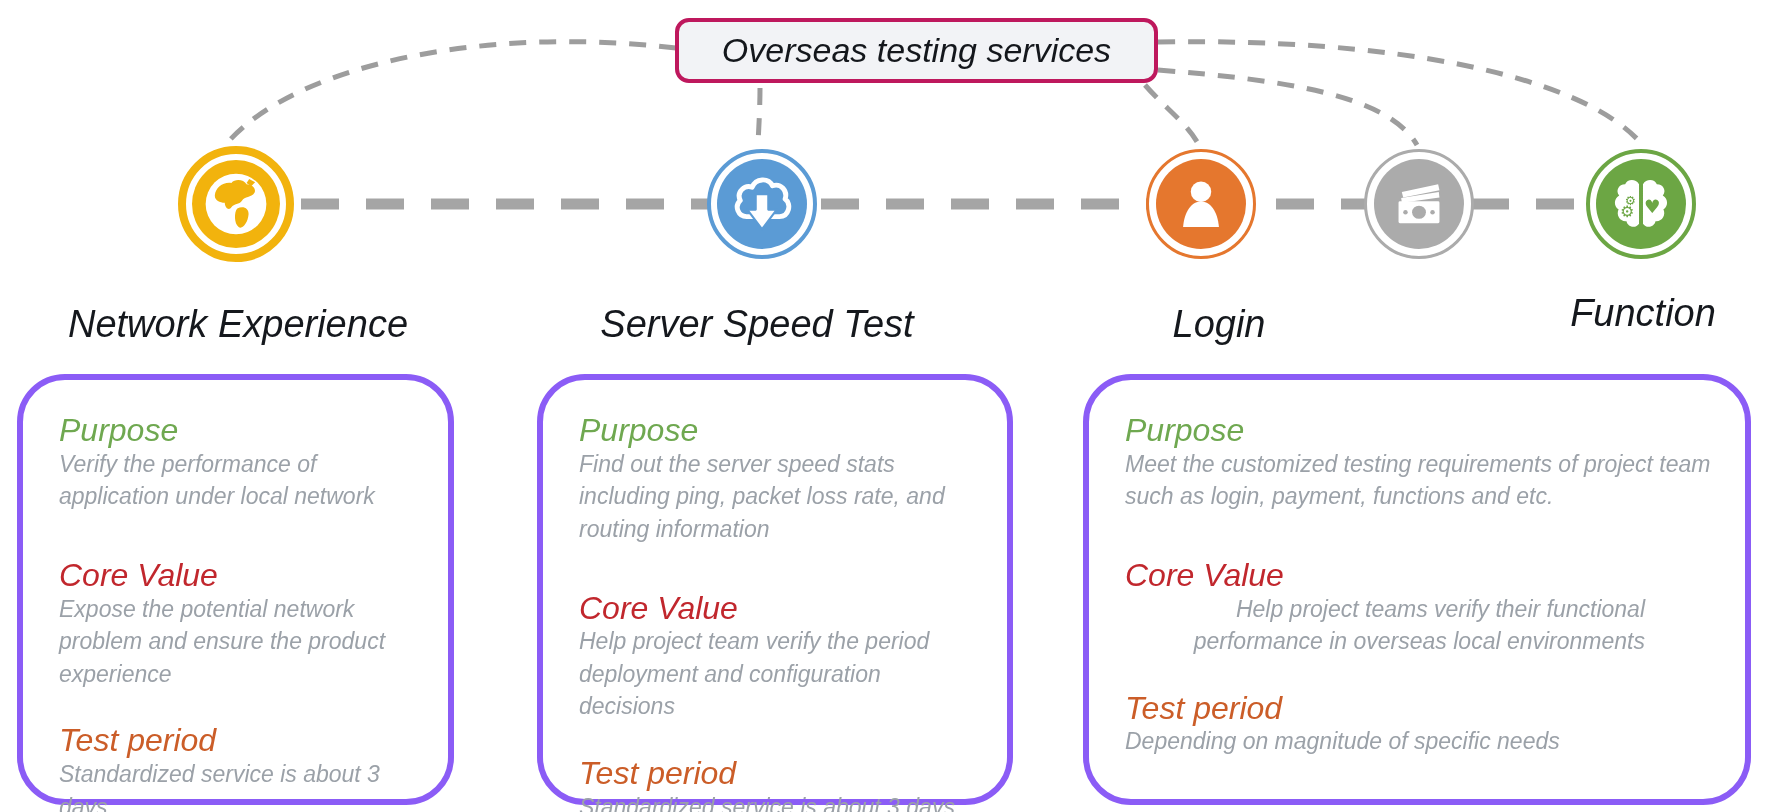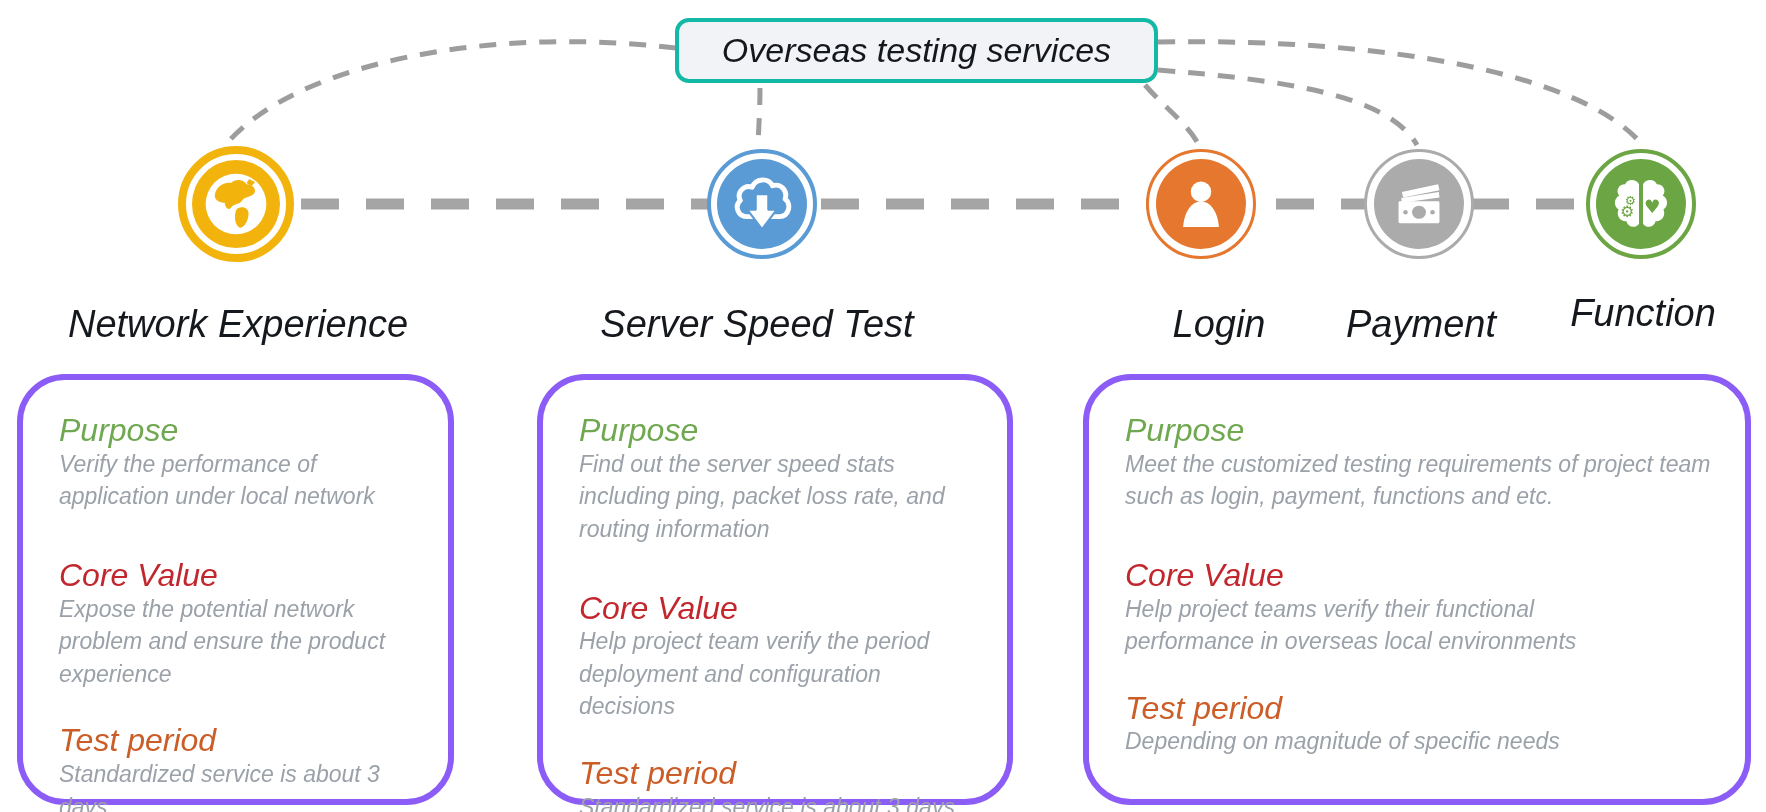--- a/index.html
+++ b/index.html
@@ -4,21 +4,21 @@
 <style>
   html,body{margin:0;padding:0;background:#ffffff;}
   #stage{
     position:relative;width:1766px;height:812px;overflow:hidden;background:#ffffff;
     font-family:"Liberation Sans", sans-serif;font-style:italic;
   }
   svg.overlay{position:absolute;left:0;top:0;z-index:1;}
   
   .root-node{
     position:absolute;left:675px;top:18px;width:483px;height:65px;z-index:3;
-    background:#f2f3f6;border:4px solid #14b8a6;border-radius:14px;
+    background:#f2f3f6;border:4px solid #be185d;border-radius:14px;
     display:flex;align-items:center;justify-content:center;box-sizing:border-box;
   }
   .root-node span{font-size:34px;color:#14171c;}
   
   .medal{position:absolute;z-index:2;border-radius:50%;background:#fff;
     display:flex;align-items:center;justify-content:center;box-sizing:border-box;}
   .medal .disc{border-radius:50%;display:flex;align-items:center;justify-content:center;}
   .medal svg{display:block;}
   .medal-globe{left:178px;top:146px;width:116px;height:116px;border:8px solid #f2b30d;}
   .medal-globe .disc{width:88px;height:88px;background:#f2b30d;}
@@ -120,21 +120,20 @@
         <text x="34" y="52" font-size="19" text-anchor="middle" fill="#6ca644" font-family="DejaVu Sans" font-style="normal">⚙</text>
         <text x="29" y="70" font-size="24" text-anchor="middle" fill="#6ca644" font-family="DejaVu Sans" font-style="normal">⚙</text>
         <text x="67" y="63" font-size="28" text-anchor="middle" fill="#6ca644" font-family="DejaVu Sans" font-style="normal">♥</text>
       </svg>
     </div>
   </div>
 
   <div class="branch-label" style="left:238px;top:303px;">Network Experience</div>
   <div class="branch-label" style="left:757px;top:303px;">Server Speed Test</div>
   <div class="branch-label" style="left:1219px;top:303px;">Login</div>
-  <div class="branch-label" style="left:1421px;top:303px;">Payment</div>
   <div class="branch-label" style="left:1643px;top:292px;text-align:right;">Function</div>
 
   <div class="card card-1">
     <div class="sec-heading purpose">Purpose</div>
     <div class="sec-body">Verify the performance of application under local network</div>
     <div class="sec-heading core">Core Value</div>
     <div class="sec-body">Expose the potential network problem and ensure the product experience</div>
     <div class="sec-heading period">Test period</div>
     <div class="sec-body">Standardized service is about 3 days</div>
   </div>
@@ -145,18 +144,18 @@
     <div class="sec-heading core">Core Value</div>
     <div class="sec-body">Help project team verify the period deployment and configuration decisions</div>
     <div class="sec-heading period">Test period</div>
     <div class="sec-body">Standardized service is about 3 days</div>
   </div>
 
   <div class="card card-3">
     <div class="sec-heading purpose">Purpose</div>
     <div class="sec-body" style="max-width:600px;">Meet the customized testing requirements of project team such as login, payment, functions and etc.</div>
     <div class="sec-heading core">Core Value</div>
-    <div class="sec-body" style="max-width:520px;">Help project teams verify their functional performance in overseas local environments</div>
+    <div class="sec-body" style="max-width:520px;text-align:right;">Help project teams verify their functional performance in overseas local environments</div>
     <div class="sec-heading period">Test period</div>
     <div class="sec-body">Depending on magnitude of specific needs</div>
   </div>
 
 </div>
 
 </body></html>

